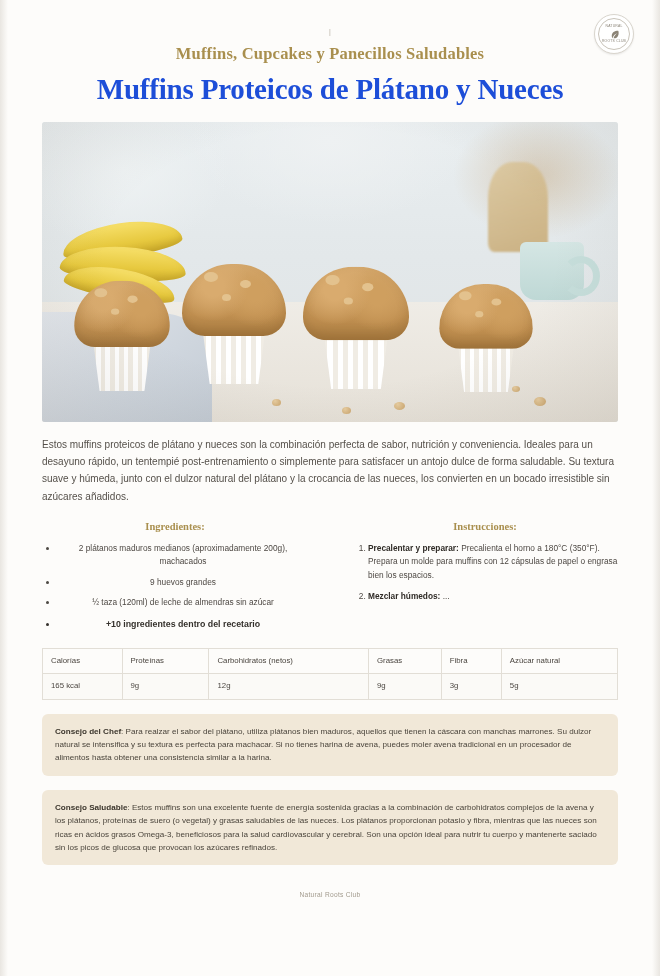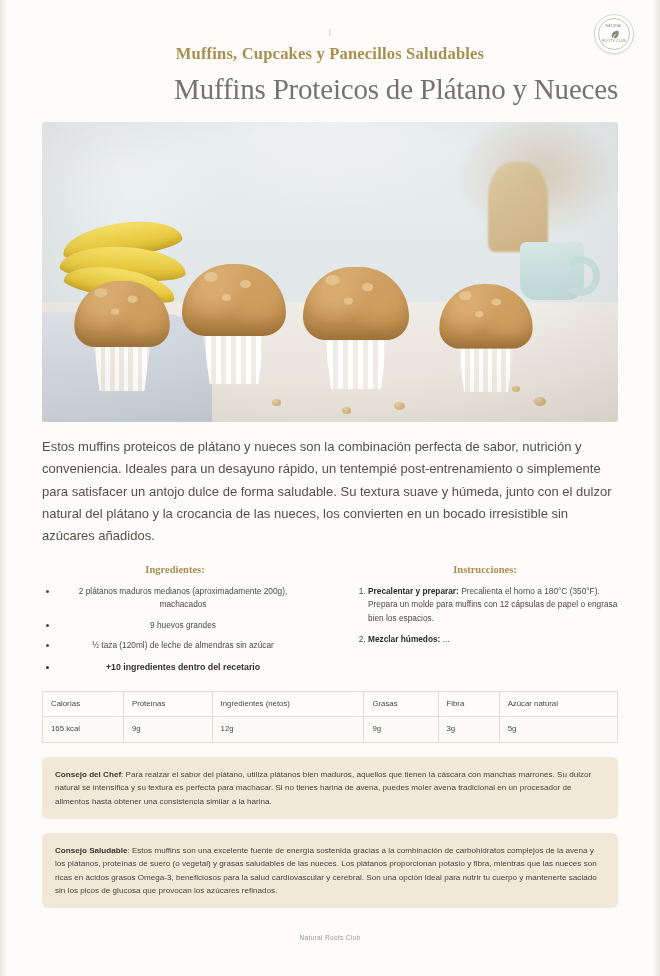--- a/index.html
+++ b/index.html
@@ -84,25 +84,25 @@
     margin: 30px 0 0 0;
     text-align: center;
     font-family: "Liberation Serif", serif;
     font-size: 16.5px;
     font-weight: 700;
     color: #a98f4e;
     letter-spacing: .2px;
   }
   .title {
     margin: 9px 0 0 0;
-    text-align: right;
+    text-align: center;
     font-family: "Liberation Serif", serif;
     font-size: 29px;
-    font-weight: 400;
-    color: #737373;
+    font-weight: 700;
+    color: #1d4ed8;
     letter-spacing: -.2px;
   }
 
   .hero {
     margin-top: 16px;
     height: 300px;
     border-radius: 3px;
     position: relative;
     overflow: hidden;
     background: linear-gradient(#e7ecee 0%, #e2e8ea 38%, #d9dfe1 100%);
@@ -208,21 +208,21 @@
     border-radius: 50%;
     background: radial-gradient(circle at 35% 30%, #e8cda0, #c9a46d);
   }
   .hero .vignette {
     position: absolute; inset: 0;
     background: radial-gradient(ellipse at 50% 45%, rgba(0,0,0,0) 55%, rgba(80,70,55,.10) 100%);
   }
 
   .intro {
     margin-top: 14px;
-    font-size: 13px;
+    font-size: 10px;
     line-height: 1.72;
     color: #55504a;
   }
 
   .two-col {
     margin-top: 16px;
     display: flex;
     gap: 44px;
   }
   .col { flex: 1; }
@@ -399,21 +399,21 @@
         </li>
       </ol>
     </div>
   </div>
 
   <table class="macros">
     <thead>
       <tr>
         <th>Calorías</th>
         <th>Proteínas</th>
-        <th>Ingredientes (netos)</th>
+        <th>Carbohidratos (netos)</th>
         <th>Grasas</th>
         <th>Fibra</th>
         <th>Azúcar natural</th>
       </tr>
     </thead>
     <tbody>
       <tr>
         <td>165 kcal</td>
         <td>9g</td>
         <td>12g</td>

